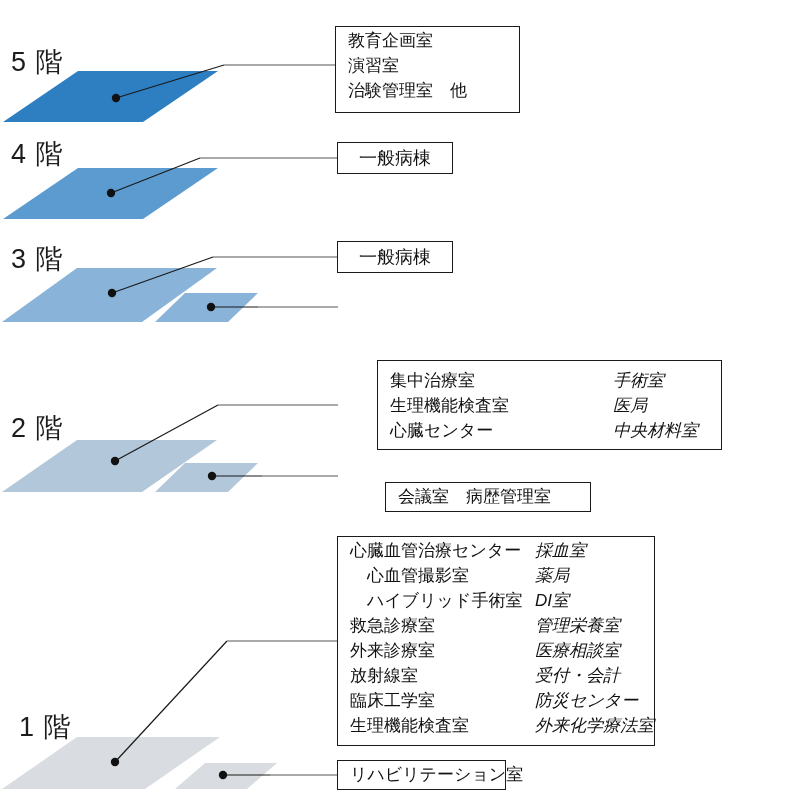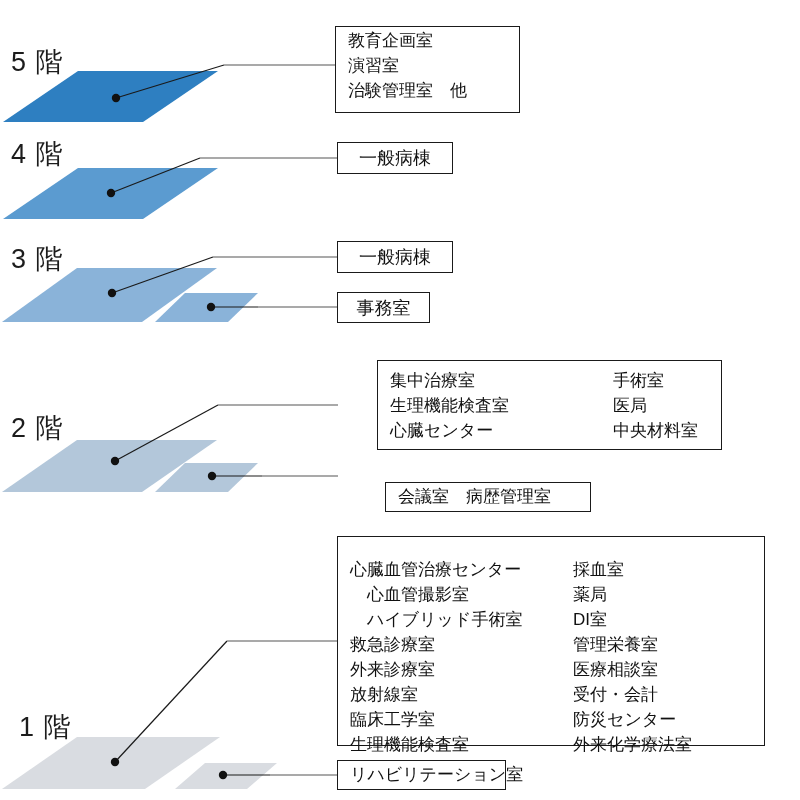--- a/index.html
+++ b/index.html
@@ -16,21 +16,21 @@
   .room-box{
     position:absolute;background:#ffffff;border:1px solid #1a1a1a;
     box-sizing:border-box;font-size:17px;color:#111;
   }
   .room-box .line{white-space:pre;line-height:25px;}
   .single{text-align:center;font-size:18px;}
   .single .line{line-height:30px;}
   .padded .line{line-height:28px;padding-left:12px;text-align:left;font-size:17px;}
   .cols{display:flex;align-items:flex-start;}
   .col-left{width:223px;padding-left:12px;}
-  .col-right{flex:1;}
+  .col-right{flex:1;font-style:italic;}
 </style>
 </head>
 <body>
 
 <div id="stage">
 
   <svg id="diagram-svg" width="800" height="800" viewBox="0 0 800 800">
 
     <polygon points="78,71 218,71 143,122 3,122" fill="#2e7fc1"></polygon>
     <line x1="116" y1="98" x2="224" y2="65" stroke="#1a1a1a" stroke-width="1.2"></line>
@@ -83,42 +83,39 @@
   </div>
 
   <div class="room-box single" style="left:337px;top:142px;width:116px;height:32px;">
     <div class="line">一般病棟</div>
   </div>
 
   <div class="room-box single" style="left:337px;top:241px;width:116px;height:32px;">
     <div class="line">一般病棟</div>
   </div>
 
-  <div class="room-box single" style="left:337px;top:292px;width:93px;height:31px;">
-    <div class="line">事務室</div>
-  </div>
 
   <div class="room-box cols" style="left:337px;top:360px;width:345px;height:90px;padding-top:7px;margin-left:40px;">
     <div class="col-left">
       <div class="line">集中治療室</div>
       <div class="line">生理機能検査室</div>
       <div class="line">心臓センター</div>
     </div>
     <div class="col-right">
       <div class="line">手術室</div>
       <div class="line">医局</div>
       <div class="line">中央材料室</div>
     </div>
   </div>
 
   <div class="room-box padded" style="left:337px;top:482px;width:206px;height:30px;margin-left:48px;">
     <div class="line">会議室　病歴管理室</div>
   </div>
 
-  <div class="room-box cols" style="left:337px;top:536px;width:428px;height:210px;padding-top:20px;">
+  <div class="room-box cols" style="left:337px;top:536px;width:318px;height:210px;padding-top:1px;">
     <div class="col-left">
       <div class="line">心臓血管治療センター</div>
       <div class="line">　心血管撮影室</div>
       <div class="line">　ハイブリッド手術室</div>
       <div class="line">救急診療室</div>
       <div class="line">外来診療室</div>
       <div class="line">放射線室</div>
       <div class="line">臨床工学室</div>
       <div class="line">生理機能検査室</div>
     </div>

